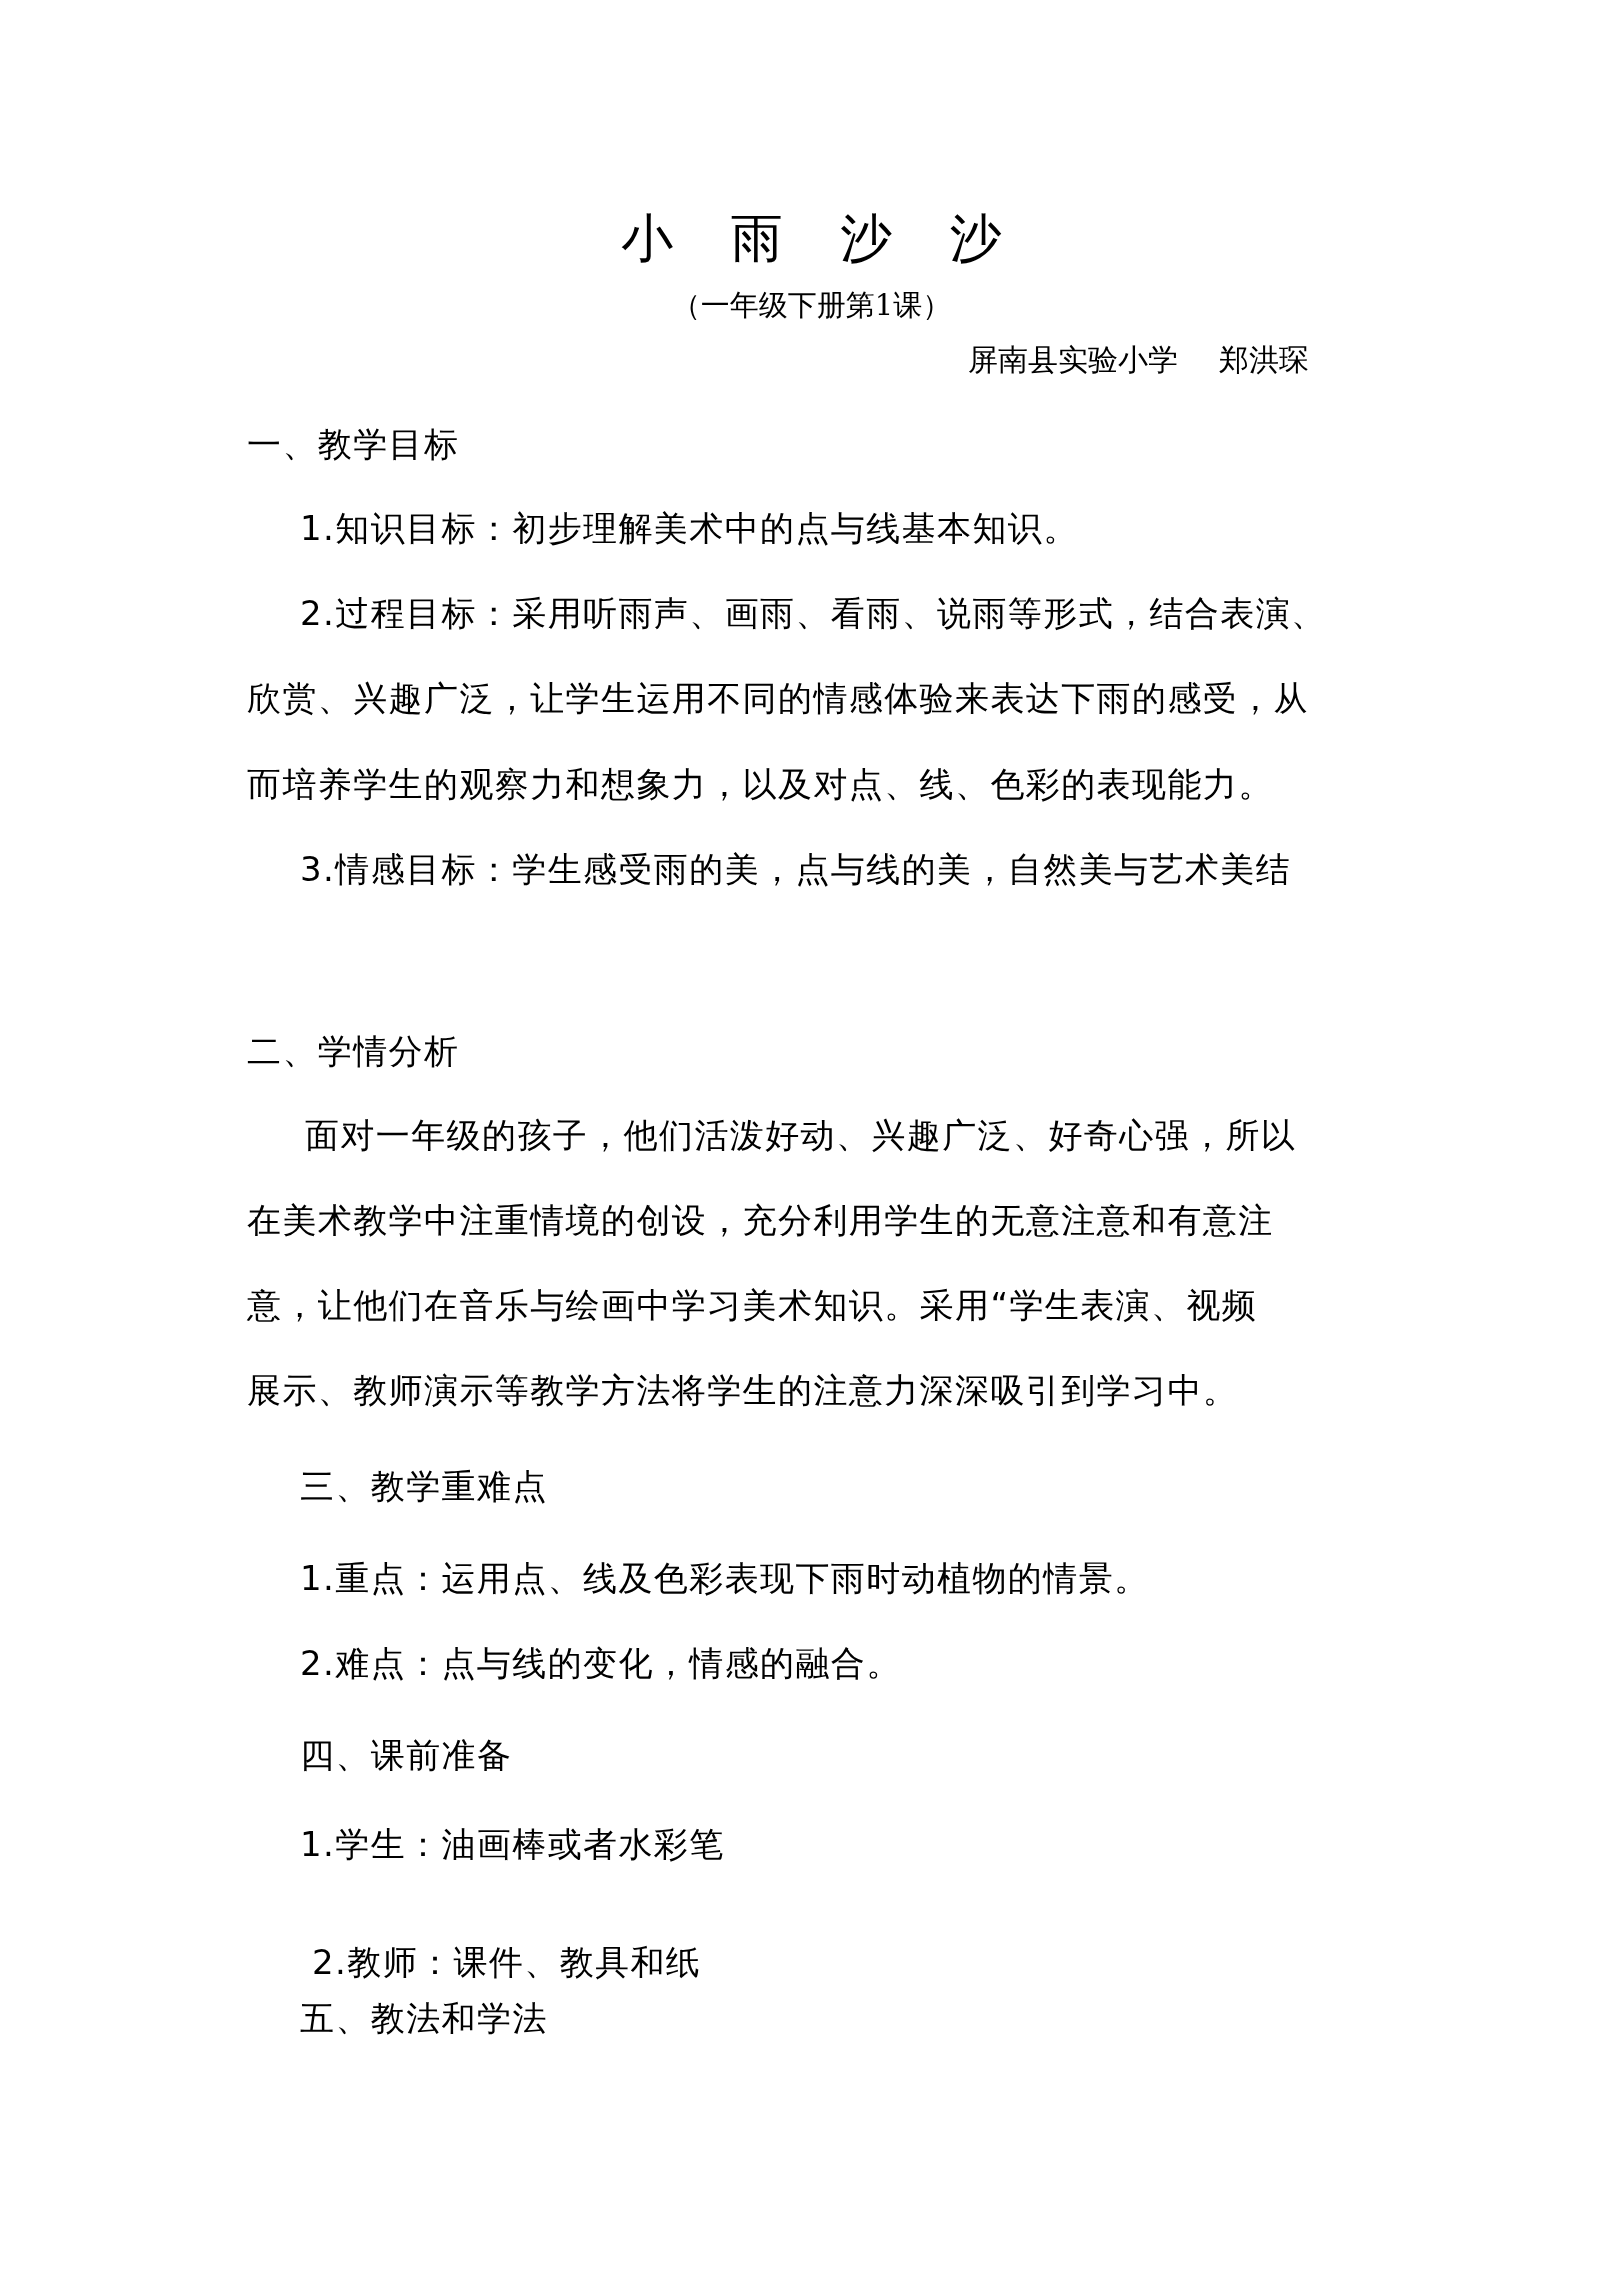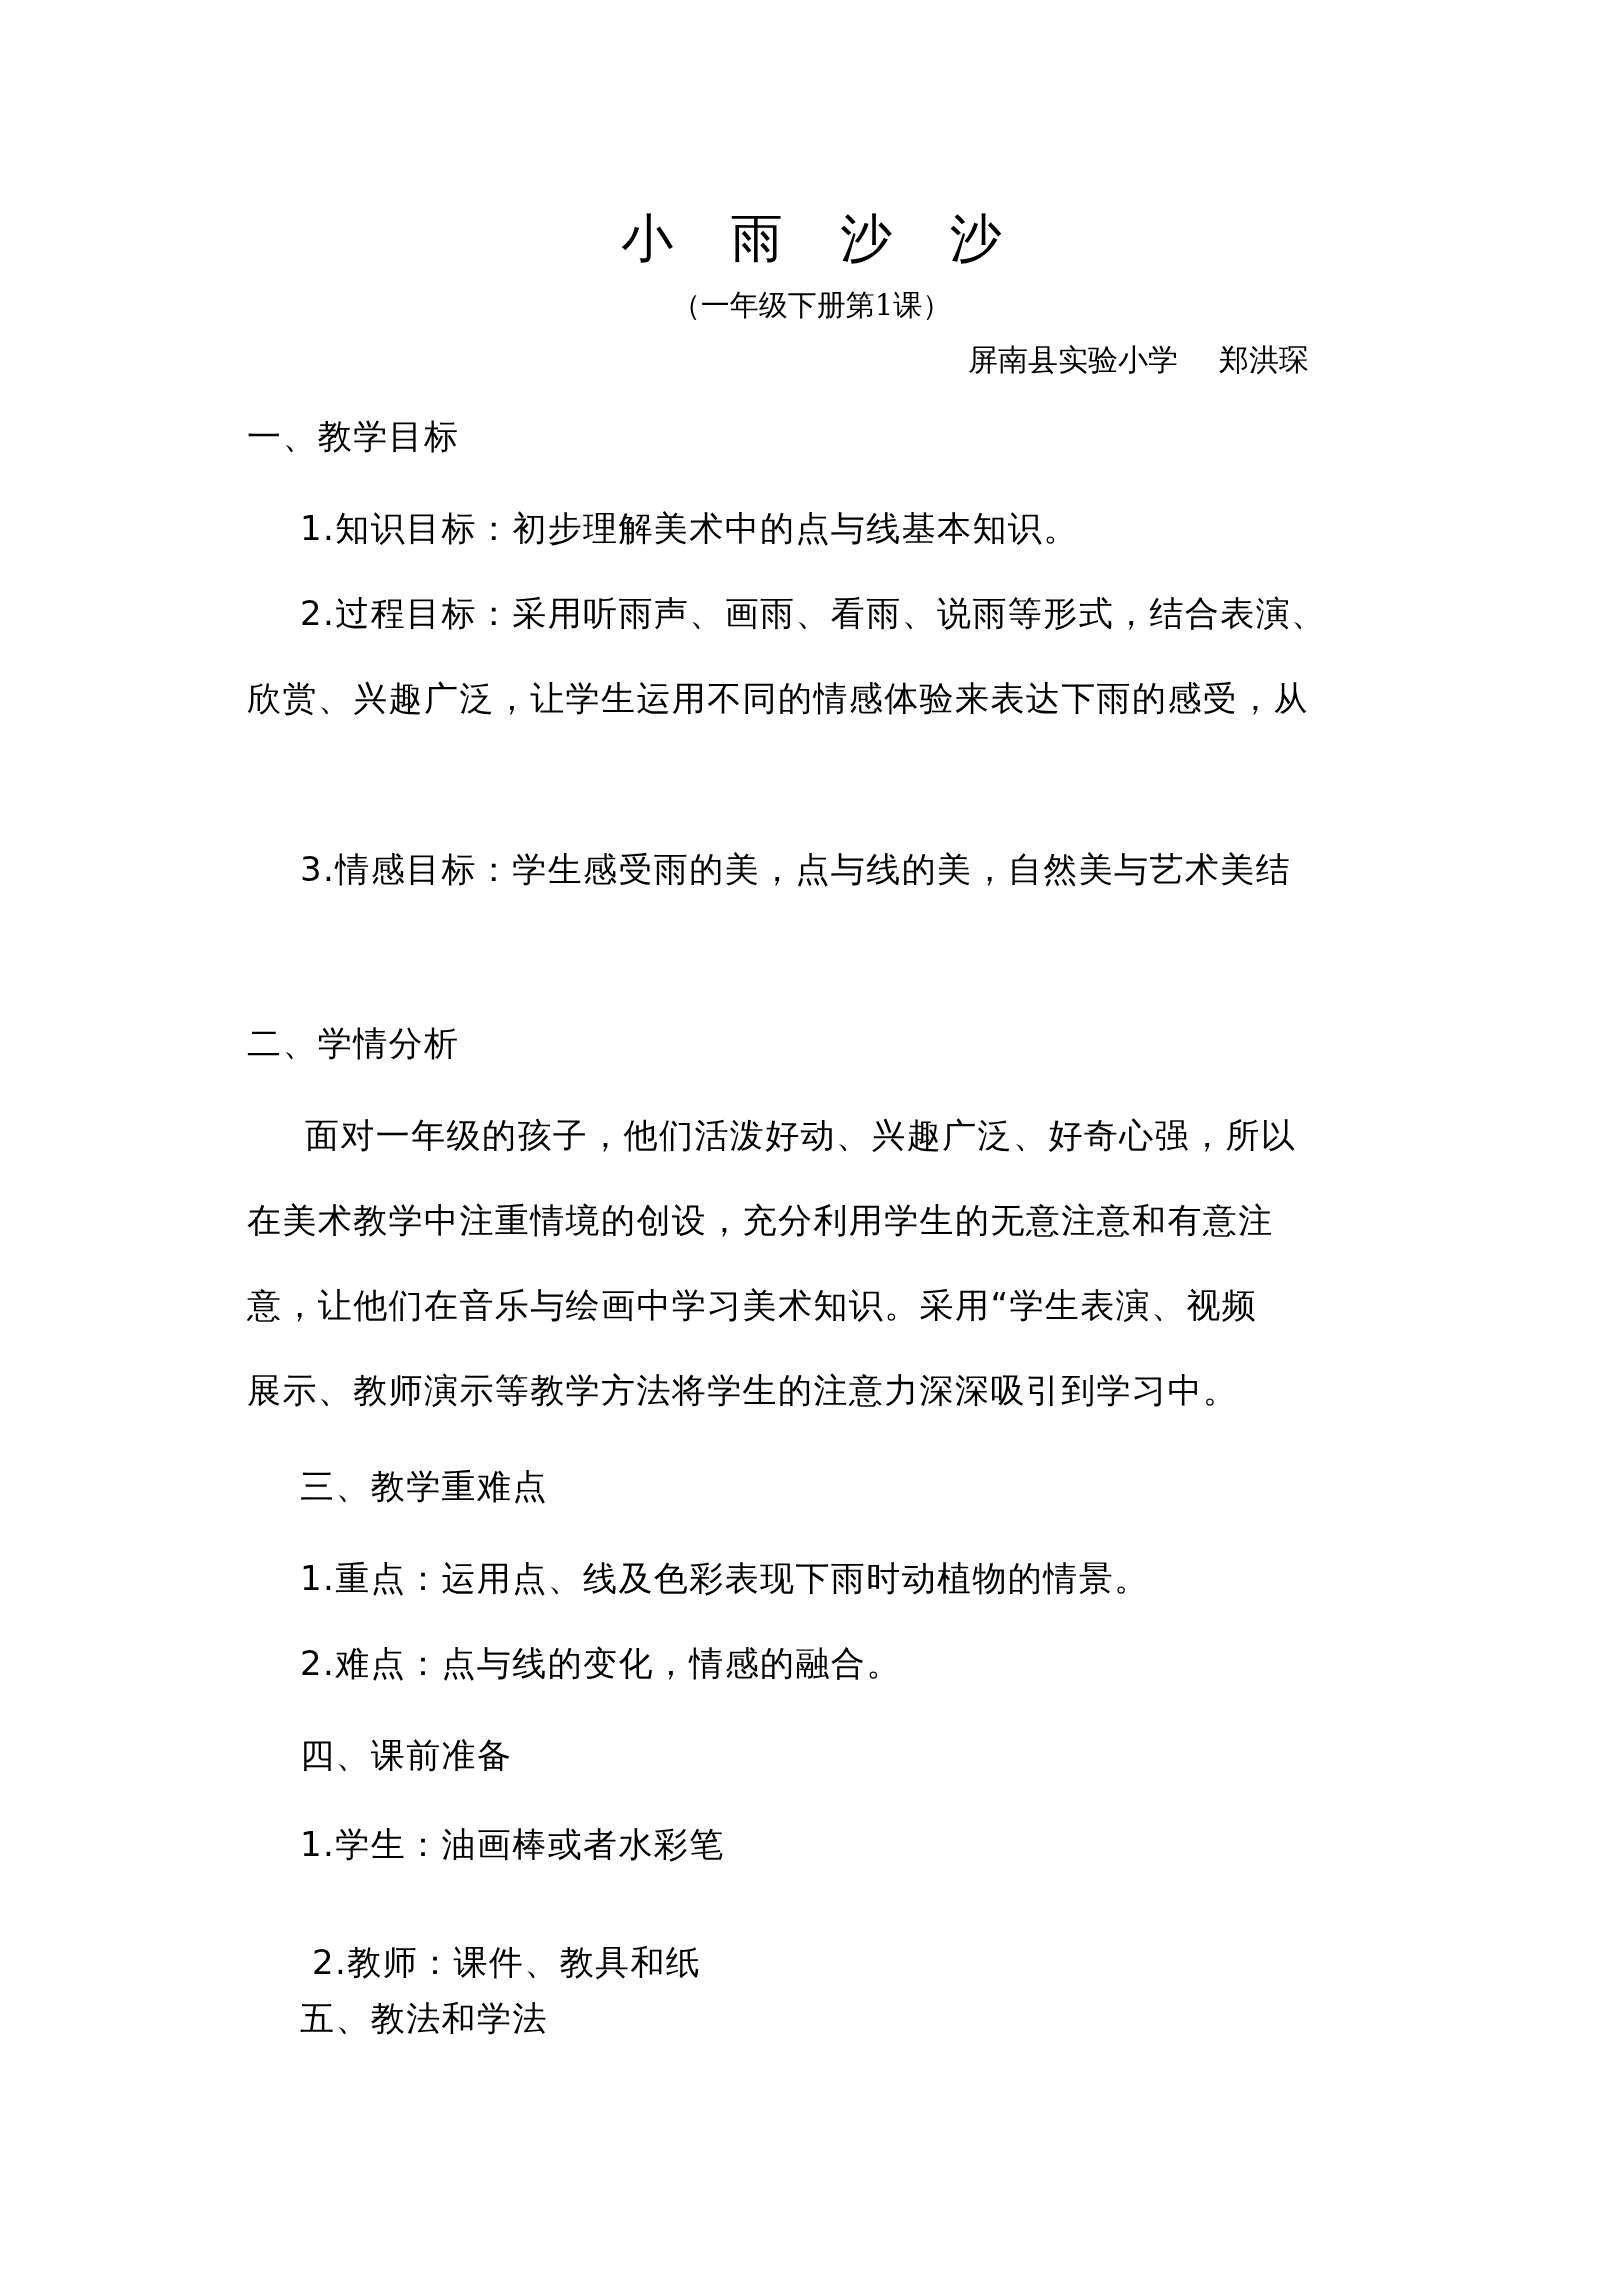--- a/index.html
+++ b/index.html
@@ -41,41 +41,42 @@
     }
     .author {
       position: absolute;
       left: 968px;
       top: 341px;
       font-family: "DejaVu Serif", "Liberation Serif", serif;
       font-size: 30px;
       line-height: 37px;
     }
     .author .gap { display: inline-block; width: 41px; }
-    .h { left: 247px; }
+    .h { left: 247px; margin-top: 8px; }
     .h2 { left: 300px; }
     .p-first { left: 300px; }
     .p-cont { left: 247px; }
     .p-indent { left: 305px; }
   </style>
 </head>
 <body>
 
 <div class="page">
 
   <div class="title">小 雨 沙 沙</div>
   <div class="subtitle">（一年级下册第1课）</div>
   <div class="author">
     <span>屏南县实验小学</span><span class="gap"></span><span>郑洪琛</span>
   </div>
 
   <div class="line h" style="top:416px;">一、教学目标</div>
   <div class="line p-first" style="top:508px;">1.知识目标：初步理解美术中的点与线基本知识。</div>
   <div class="line p-first" style="top:593px;">2.过程目标：采用听雨声、画雨、看雨、说雨等形式，结合表演、</div>
   <div class="line p-cont" style="top:678px;">欣赏、兴趣广泛，让学生运用不同的情感体验来表达下雨的感受，从</div>
+  <div class="line p-cont" style="top:764px;">而培养学生的观察力和想象力，以及对点、线、色彩的表现能力。</div>
   <div class="line p-first" style="top:849px;text-align:right;">3.情感目标：学生感受雨的美，点与线的美，自然美与艺术美结</div>
 
   <div class="line h" style="top:1023px;">二、学情分析</div>
   <div class="line p-indent" style="top:1115px;">面对一年级的孩子，他们活泼好动、兴趣广泛、好奇心强，所以</div>
   <div class="line p-cont" style="top:1200px;">在美术教学中注重情境的创设，充分利用学生的无意注意和有意注</div>
   <div class="line p-cont" style="top:1285px;">意，让他们在音乐与绘画中学习美术知识。采用“学生表演、视频</div>
   <div class="line p-cont" style="top:1370px;">展示、教师演示等教学方法将学生的注意力深深吸引到学习中。</div>
 
   <div class="line h2" style="top:1466px;">三、教学重难点</div>
   <div class="line p-first" style="top:1558px;">1.重点：运用点、线及色彩表现下雨时动植物的情景。</div>

